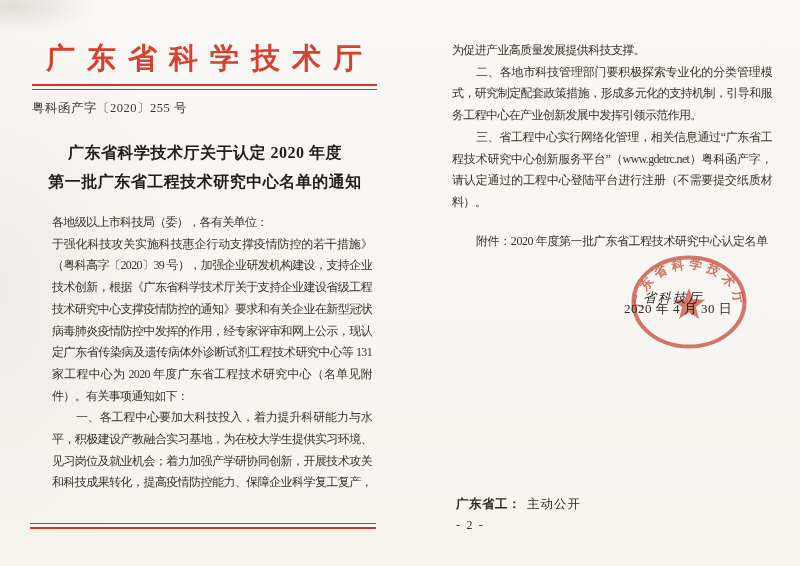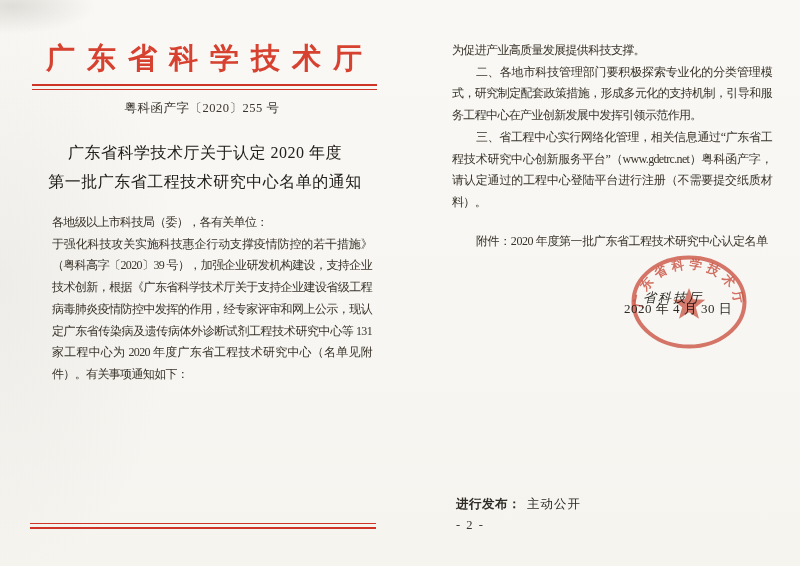--- a/index.html
+++ b/index.html
@@ -21,25 +21,25 @@
   }
   .rule-top {
     left:32px; top:84px; width:345px; height:6px; box-sizing:border-box;
     border-top:2.5px solid #cf3526; border-bottom:1.5px solid #cf3526;
   }
   .rule-bottom {
     left:30px; top:523px; width:346px; height:6px; box-sizing:border-box;
     border-top:1.5px solid #cf3526; border-bottom:2.5px solid #cf3526;
   }
   .doc-no {
-    left:32px; top:100px; width:340px; text-align:center;
+    left:32px; top:100px; width:340px; text-align:left;
     font-size:12.5px; letter-spacing:0.5px; color:#3a352e;
   }
   .doc-title { left:30px; top:139px; width:350px; text-align:center; color:#23201b; }
-  .doc-title div { font-size:16px; font-weight:normal; line-height:28.5px; letter-spacing:0.5px; white-space:nowrap; }
+  .doc-title div { font-size:16px; font-weight:bold; line-height:28.5px; letter-spacing:0.5px; white-space:nowrap; }
   
   .body-col { width:320px; }
   .left-body  { left:52px;  top:212px; }
   .right-body { left:452px; top:40px; }
   .bline {
     font-size:12px; letter-spacing:-0.65px; line-height:21.7px;
     color:#383329; white-space:normal;
   }
   .jfull { text-align:justify; text-align-last:justify; }
   .ind { text-indent:2em; }
@@ -75,24 +75,31 @@
     </div>
 
     <div class="abs body-col left-body">
       <div>
           <div class="bline">各地级以上市科技局（委），各有关单位：</div>
         </div>
       <div>
           <div class="bline jfull">于强化科技攻关实施科技惠企行动支撑疫情防控的若干措施》</div>
           <div class="bline jfull">（粤科高字〔2020〕39 号），加强企业研发机构建设，支持企业</div>
           <div class="bline jfull">技术创新，根据《广东省科学技术厅关于支持企业建设省级工程</div>
+          <div class="bline jfull">技术研究中心支撑疫情防控的通知》要求和有关企业在新型冠状</div>
           <div class="bline jfull">病毒肺炎疫情防控中发挥的作用，经专家评审和网上公示，现认</div>
           <div class="bline jfull">定广东省传染病及遗传病体外诊断试剂工程技术研究中心等 131</div>
           <div class="bline jfull">家工程中心为 2020 年度广东省工程技术研究中心（名单见附</div>
           <div class="bline">件）。有关事项通知如下：</div>
+        </div>
+      <div>
+          <div class="bline jfull ind">一、各工程中心要加大科技投入，着力提升科研能力与水</div>
+          <div class="bline jfull">平，积极建设产教融合实习基地，为在校大学生提供实习环境、</div>
+          <div class="bline jfull">见习岗位及就业机会；着力加强产学研协同创新，开展技术攻关</div>
+          <div class="bline jfull">和科技成果转化，提高疫情防控能力、保障企业科学复工复产，</div>
         </div>
     </div>
 
     <div class="abs rule-bottom"></div>
   </div>
 
   <div>
     <div class="abs body-col right-body">
       <div>
           <div class="bline">为促进产业高质量发展提供科技支撑。</div>
@@ -120,18 +127,18 @@
         <path id="sealArc" d="M 20,70 A 46,38 0 1 1 104,70" fill="none"></path>
       </defs>
       <ellipse cx="62" cy="50" rx="55.5" ry="44.5" fill="none" stroke="#cc4433" stroke-width="4" opacity="0.82"></ellipse>
       <path opacity="0.78" fill="#cc4433" d="M62,36 L66.2,47.2 L78.2,47.7 L68.8,55.2 L72,66.8 L62,60.2 L52,66.8 L55.2,55.2 L45.8,47.7 L57.8,47.2 Z"></path>
       <text font-size="12.5" fill="#cc4433" opacity="0.85" letter-spacing="4.5" font-family="Liberation Serif, DejaVu Serif, serif" font-weight="bold">
         <textPath href="#sealArc" startOffset="50%" text-anchor="middle">广东省科学技术厅</textPath>
       </text>
     </svg>
 
     <div class="abs disclosure">
-      <span class="lbl">进行发布：</span><span class="val">主动公开</span>
+      <span class="lbl">广东省工：</span><span class="val">主动公开</span>
     </div>
     <div class="abs page-no">- 2 -</div>
   </div>
 
 </div>
 
 </body></html>

